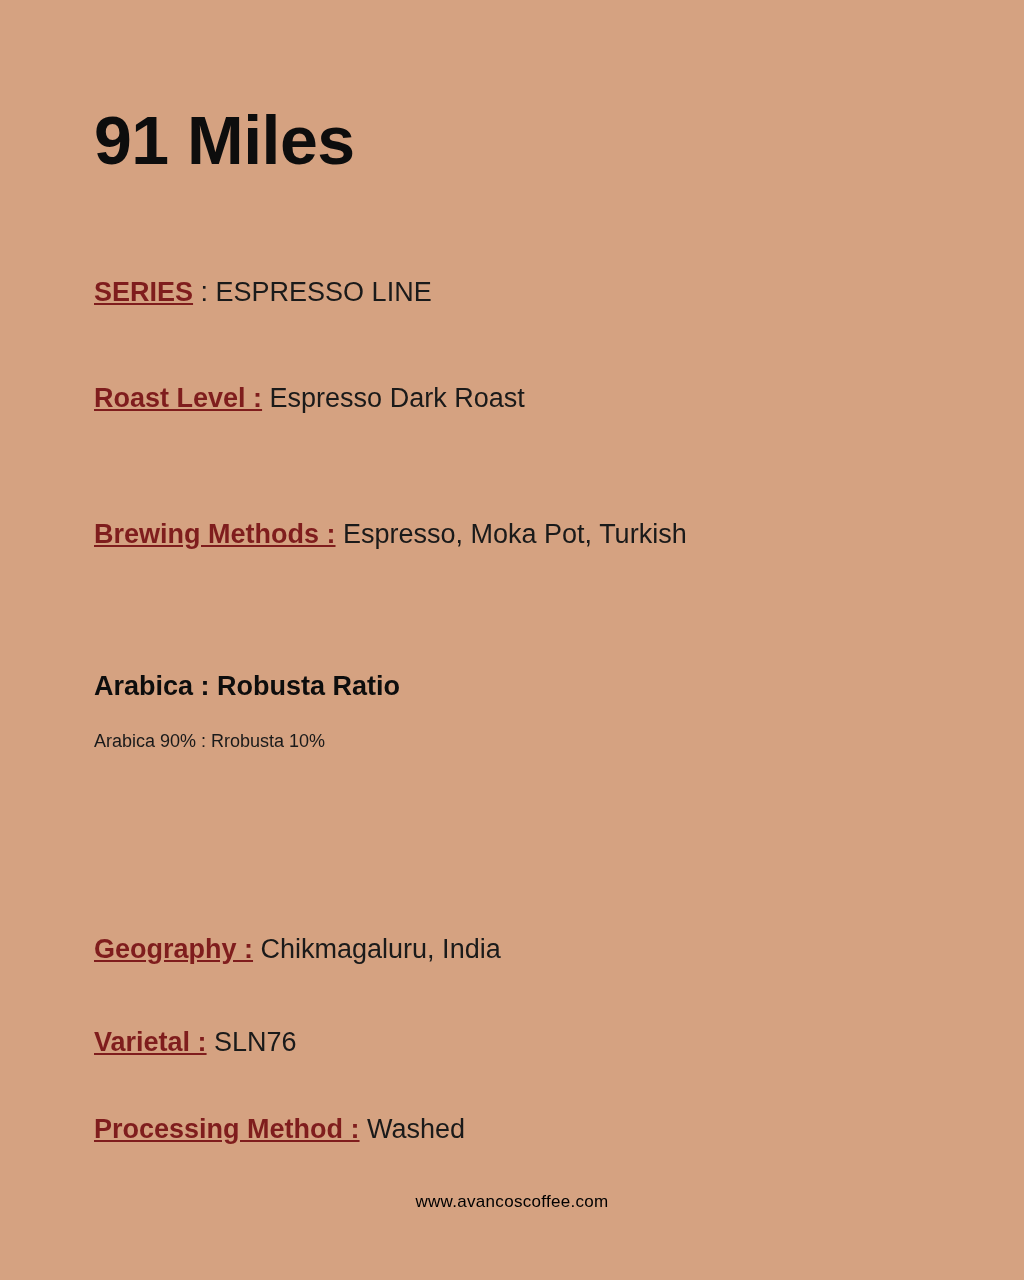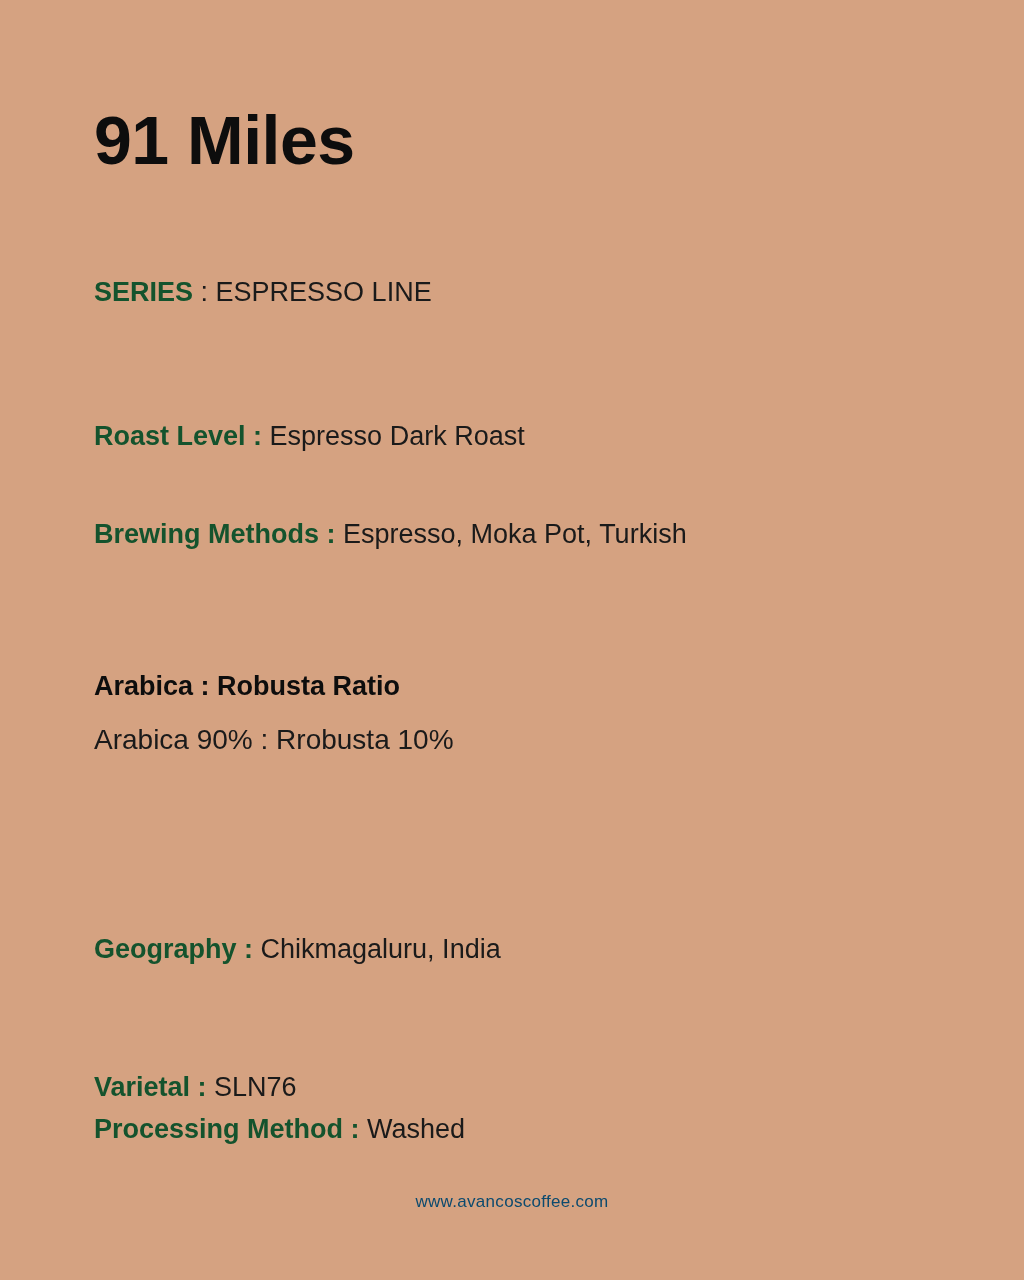--- a/index.html
+++ b/index.html
@@ -36,54 +36,55 @@
   .spec-row {
     position: absolute;
     left: 94px;
     font-size: 27px;
     line-height: 1.25;
     color: #121212;
     white-space: nowrap;
   }
   .spec-label {
     font-weight: bold;
-    color: #14532d;
+    color: #7f1d1d;
+    text-decoration: underline;
   }
   .spec-value {
     font-weight: normal;
     color: #1a1a1a;
   }
   .row-series      { top: 276px; }
-  .row-roast       { top: 420px; }
+  .row-roast       { top: 382px; }
   .row-brewing     { top: 518px; }
   .row-ratio-label { top: 670px; }
   .row-ratio-value { top: 722px; }
   .row-geography   { top: 933px; }
-  .row-varietal    { top: 1071px; text-align: right; }
+  .row-varietal    { top: 1026px; text-align: right; }
   .row-processing  { top: 1094px; margin-top: 19px; }
 
   .ratio-heading {
     font-weight: bold;
     font-size: 27px;
     color: #0d0d0d;
   }
   .ratio-detail {
     font-weight: normal;
-    font-size: 28px;
+    font-size: 18px;
     color: #1a1a1a;
   }
   .website {
     position: absolute;
     top: 1192px;
     left: 0;
     width: 1024px;
     text-align: center;
     font-size: 17px;
     letter-spacing: 0.3px;
-    color: #0c4a6e;
+    color: #000000;
   }
 </style>
 </head>
 <body>
 
 <div class="page">
 
   <h1 class="product-title">91 Miles</h1>
 
   <div class="spec-row row-series">

